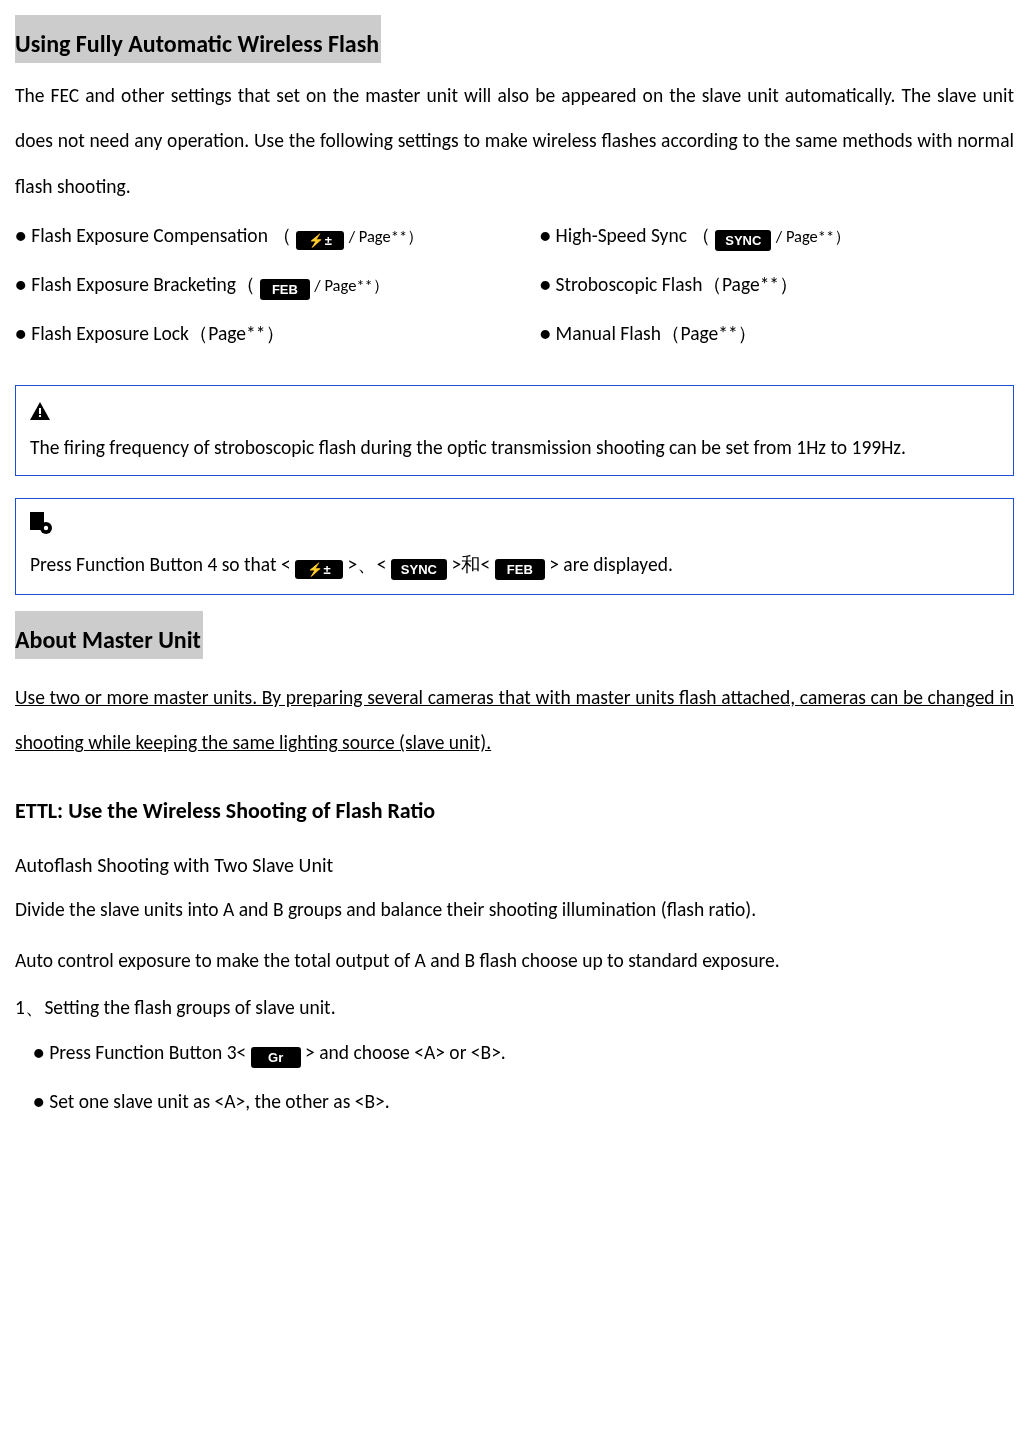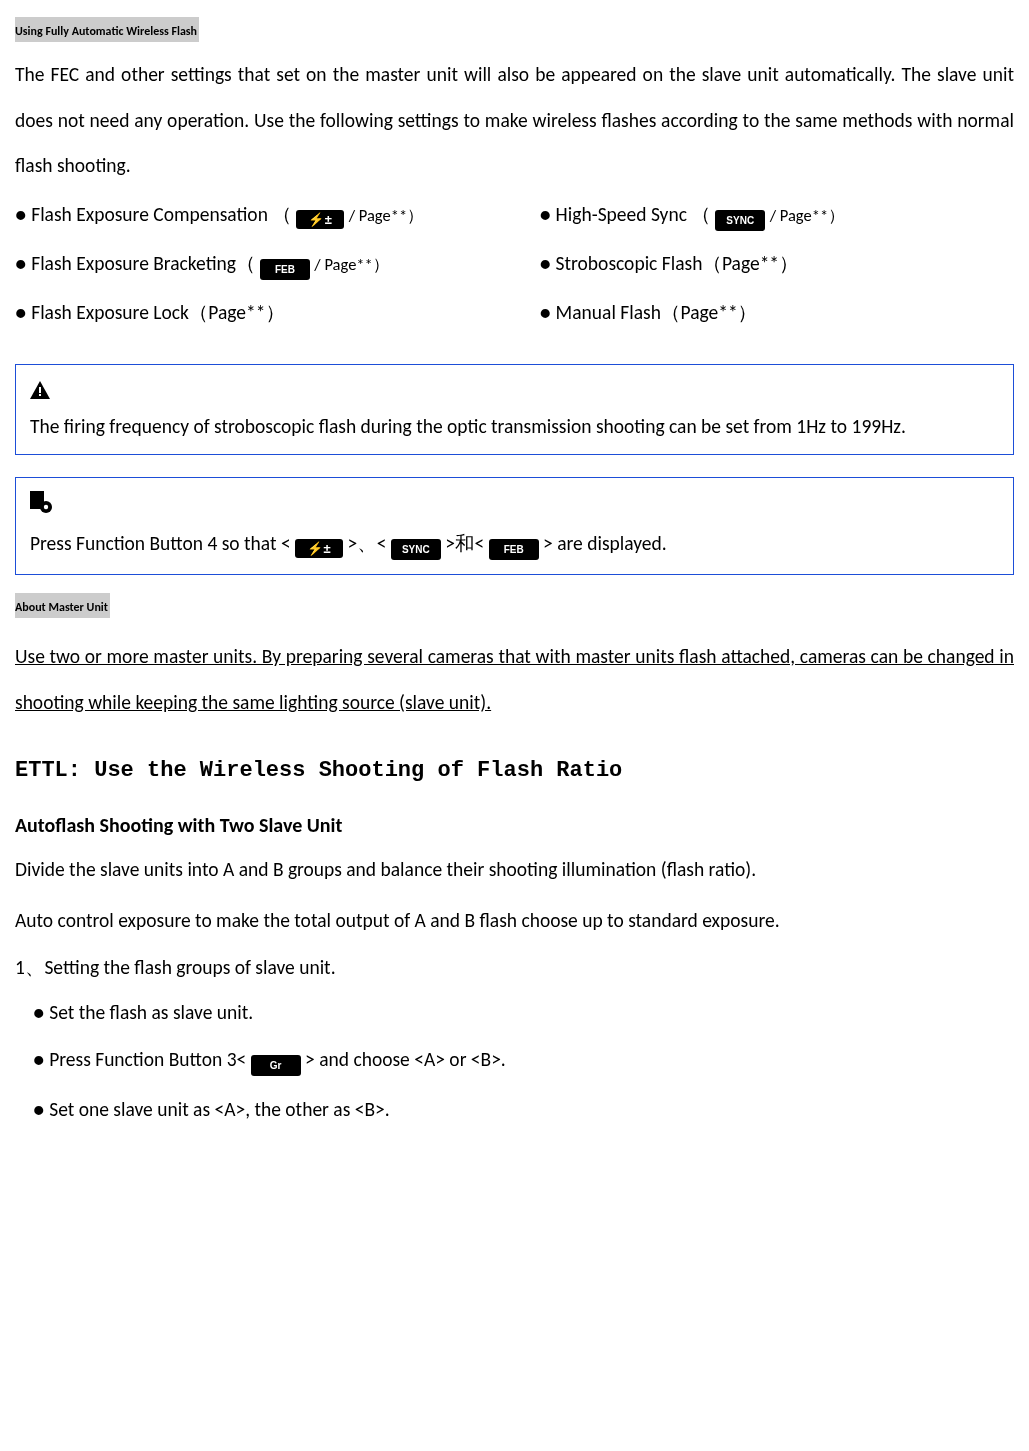--- a/index.html
+++ b/index.html
@@ -9,32 +9,31 @@
     background: #fff;
     margin: 0;
     padding: 15px 15px 30px 15px;
     width: 999px;
     line-height: 1.4;
   }
   .heading1 {
     font-weight: bold;
     background: #ccc;
     display: inline-block;
-    padding: 6px 2px 2px 0;
+    padding: 12px 2px 2px 0;
     margin: 0 0 10px 0;
-    font-size: 12px;
+    font-size: 24px;
   }
   .heading2 {
     font-weight: bold;
     font-size: 22px;
     margin: 30px 0 24px 0;
-    font-family: Liberation Mono, monospace;
   }
   .heading3 {
-    font-weight: bold;
+    font-weight: normal;
     font-size: 20px;
     margin: 18px 0 12px 0;
   }
   p.body {
     margin: 0 0 6px 0;
     line-height: 2.35;
     text-align: justify;
   }
   .bullets-row {
     width: 100%;
@@ -47,21 +46,21 @@
   }
   .bullets-col.left { width: 520px; }
   .bullets-col.right { width: 440px; }
   .bitem { margin-bottom: 10px; white-space: nowrap; }
 
   .icon-pill {
     display: inline-block;
     background: #000;
     color: #fff;
     font-weight: bold;
-    font-size: 10px;
+    font-size: 13px;
     padding: 3px 10px 3px 10px;
     border-radius: 3px;
     vertical-align: -3px;
     line-height: 15px;
     font-family: Arial, sans-serif;
     min-width: 30px;
     text-align: center;
   }
   .icon-fec { font-size: 13px; padding:2px 9px; }
   .boxed {
@@ -162,21 +161,20 @@
 
 
 <div class="heading2">ETTL: Use the Wireless Shooting of Flash Ratio</div>
 <div class="heading3">Autoflash Shooting with Two Slave Unit</div>
 
 <p style="margin:6px 0 14px 0; line-height:1.9;">Divide the slave units into A and B groups and balance their shooting illumination (flash ratio).</p>
 <p style="margin:0 0 14px 0; line-height:1.9;">Auto control exposure to make the total output of A and B flash choose up to standard exposure.</p>
 
 <div class="steplist">
   <div class="st">1、Setting the flash groups of slave unit.</div>
-  <div class="sub">● Set the flash as slave unit.</div>
   <div class="sub">
     <span>● Press Function Button 3&lt;</span>
     <span class="icon-pill">Gr</span>
     <span>&gt; and choose &lt;A&gt; or &lt;B&gt;.</span>
   </div>
   <div class="sub">● Set one slave unit as &lt;A&gt;, the other as &lt;B&gt;.</div>
 </div>
 
 
 

